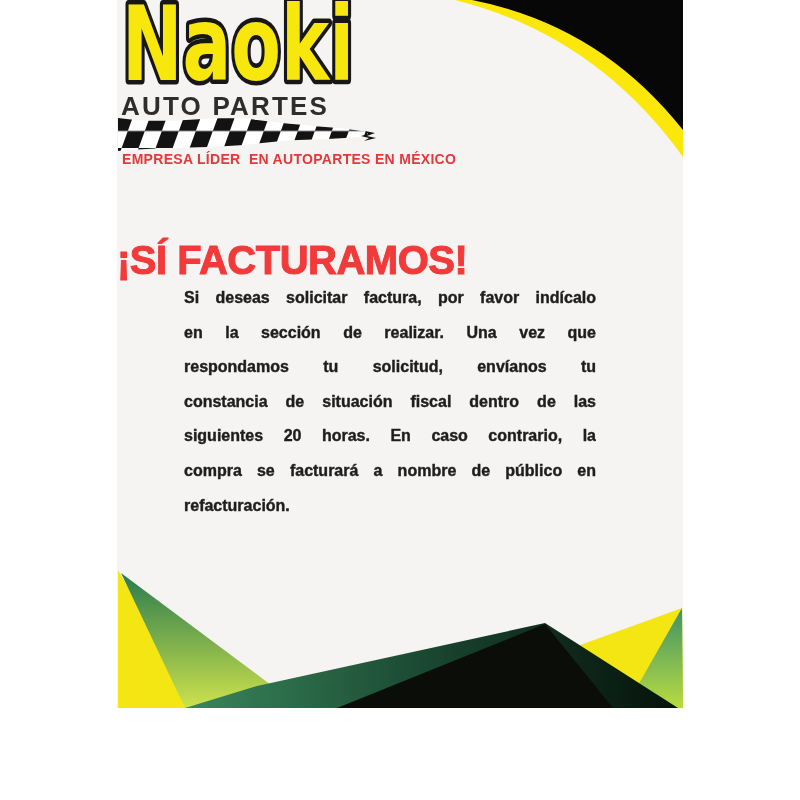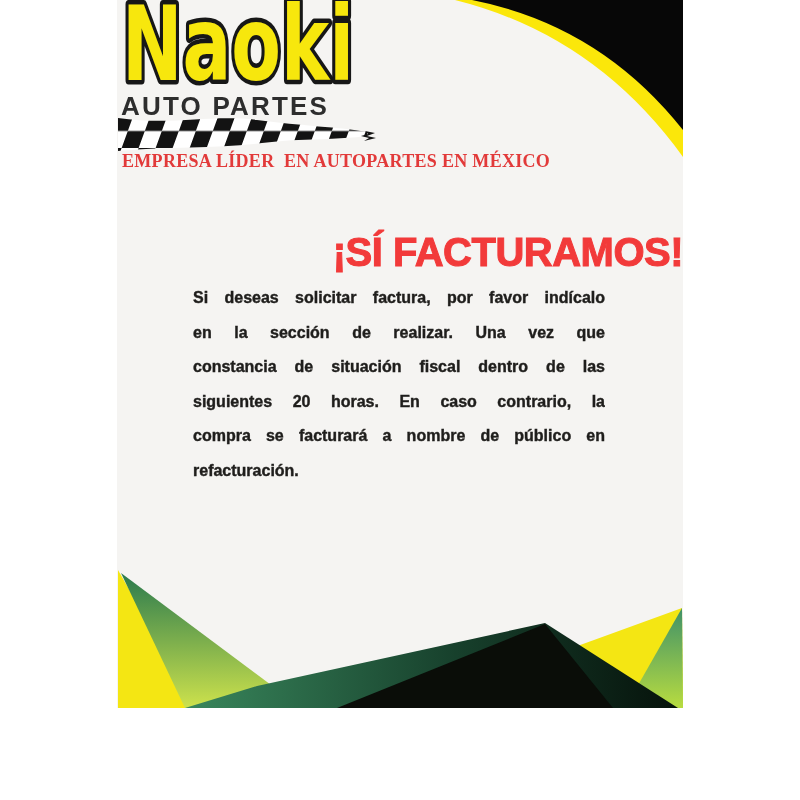--- a/index.html
+++ b/index.html
@@ -19,35 +19,34 @@
     fill:#f7e70d;
   }
   .subtitle{
     position:absolute;left:4px;top:91px;
     font-size:26px;font-weight:bold;letter-spacing:2.2px;color:#2d2d2d;
     white-space:pre;
   }
   .flag-svg{position:absolute;left:0;top:114px;width:264px;height:40px;}
   .tagline{
     position:absolute;left:5px;top:151px;
-    font-size:18px;font-weight:bold;letter-spacing:.3px;color:#e23a3a;
+    font-size:14px;font-weight:bold;letter-spacing:.3px;color:#e23a3a;
     white-space:pre;
-    font-family:Liberation Serif, serif;
   }
   
   .corner-svg{position:absolute;right:0;top:0;width:230px;height:162px;}
   
   .heading{
-    position:absolute;left:0;top:203px;width:566px;
-    text-align:right;font-size:40px;font-weight:bold;color:#f23a3a;
+    position:absolute;left:0;top:211px;width:566px;
+    text-align:left;font-size:40px;font-weight:bold;color:#f23a3a;
     letter-spacing:-.5px;-webkit-text-stroke:1px #f23a3a;
     white-space:pre;
   }
   .body-block{
-    position:absolute;left:76px;top:281px;width:412px;
+    position:absolute;left:67px;top:281px;width:412px;
     font-size:16px;font-weight:bold;color:#1f1e1c;
     -webkit-text-stroke:.4px #1f1e1c;
   }
   .body-line{
     height:34.6px;line-height:34.6px;
     text-align:justify;text-align-last:justify;
     white-space:pre;overflow:hidden;
   }
   .body-line.last{text-align:left;text-align-last:left;}
   
@@ -82,20 +81,21 @@
       <path d="M248,17 l10,2 -8,3 9,2 -12,3 5,-3 -8,-2 7,-2 z" fill="#131313"></path>
     </svg>
 
     <div class="tagline">EMPRESA LÍDER  EN AUTOPARTES EN MÉXICO</div>
 
     <h1 class="heading">¡SÍ FACTURAMOS!</h1>
 
     <div class="body-block">
       <div class="body-line">Si deseas solicitar factura, por favor indícalo</div>
       <div class="body-line">en la sección de realizar. Una vez que</div>
+      <div class="body-line">respondamos tu solicitud, envíanos tu</div>
       <div class="body-line">constancia de situación fiscal dentro de las</div>
       <div class="body-line">siguientes 20 horas. En caso contrario, la</div>
       <div class="body-line">compra se facturará a nombre de público en</div>
       <div class="body-line last">refacturación.</div>
     </div>
 
     <svg class="footer-svg" viewBox="0 0 566 140">
       <defs>
         <linearGradient id="gLeftGreen" x1="0" y1="0" x2="0" y2="1">
           <stop offset="0" stop-color="#2a7a4e"></stop>

